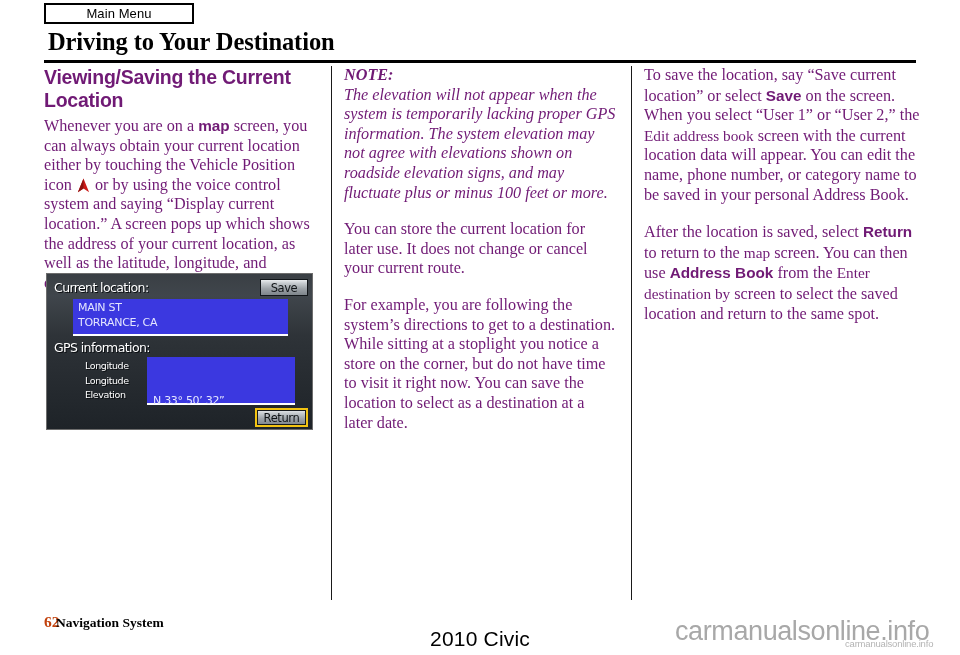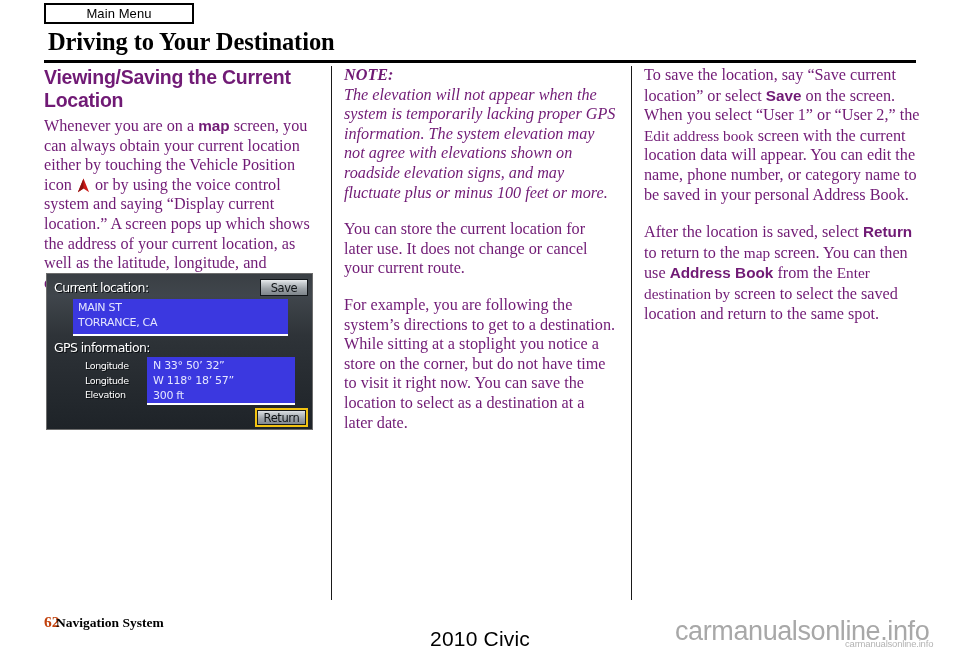--- a/index.html
+++ b/index.html
@@ -190,20 +190,21 @@
     box-sizing: border-box;
     padding: 1px 0 0 6px;
   }
   .gps-val {
     color: #e4e6ff;
     font-family: "DejaVu Sans", sans-serif;
     font-size: 11px;
     line-height: 15px;
     letter-spacing: -0.3px;
     white-space: nowrap;
+    margin-top: 35px;
   }
 
   .nav-btn {
     position: absolute;
     box-sizing: border-box;
     display: flex;
     align-items: center;
     justify-content: center;
     background: linear-gradient(180deg,#e9ecee 0%,#c6cbcf 22%,#9ba1a6 60%,#7e858b 100%);
     border: 1px solid #111519;

